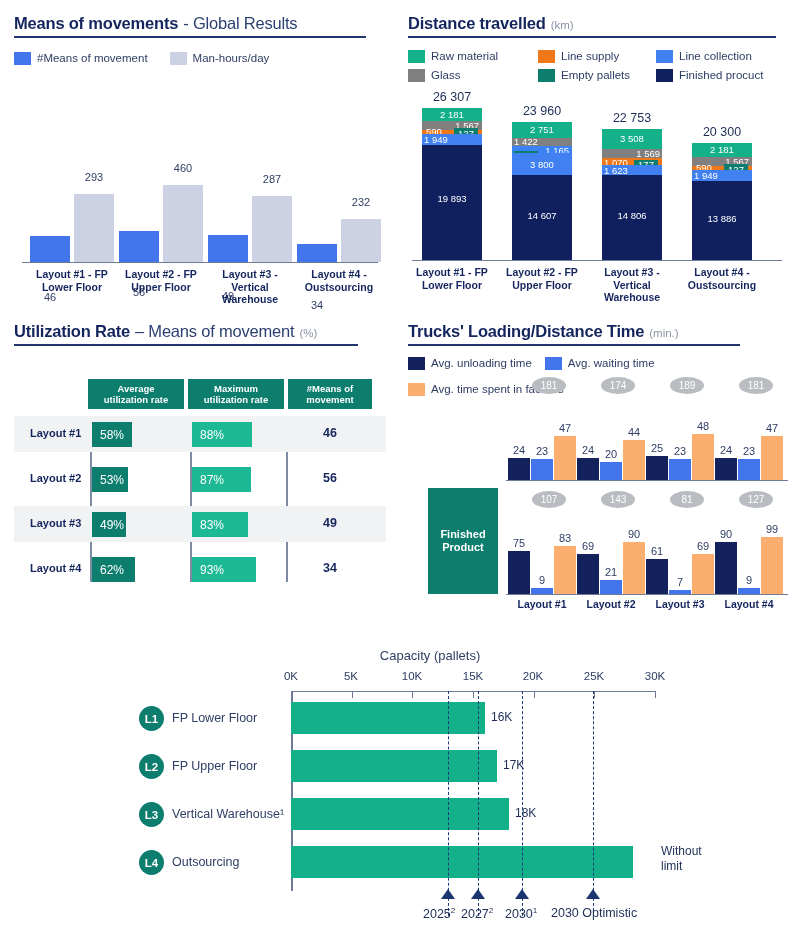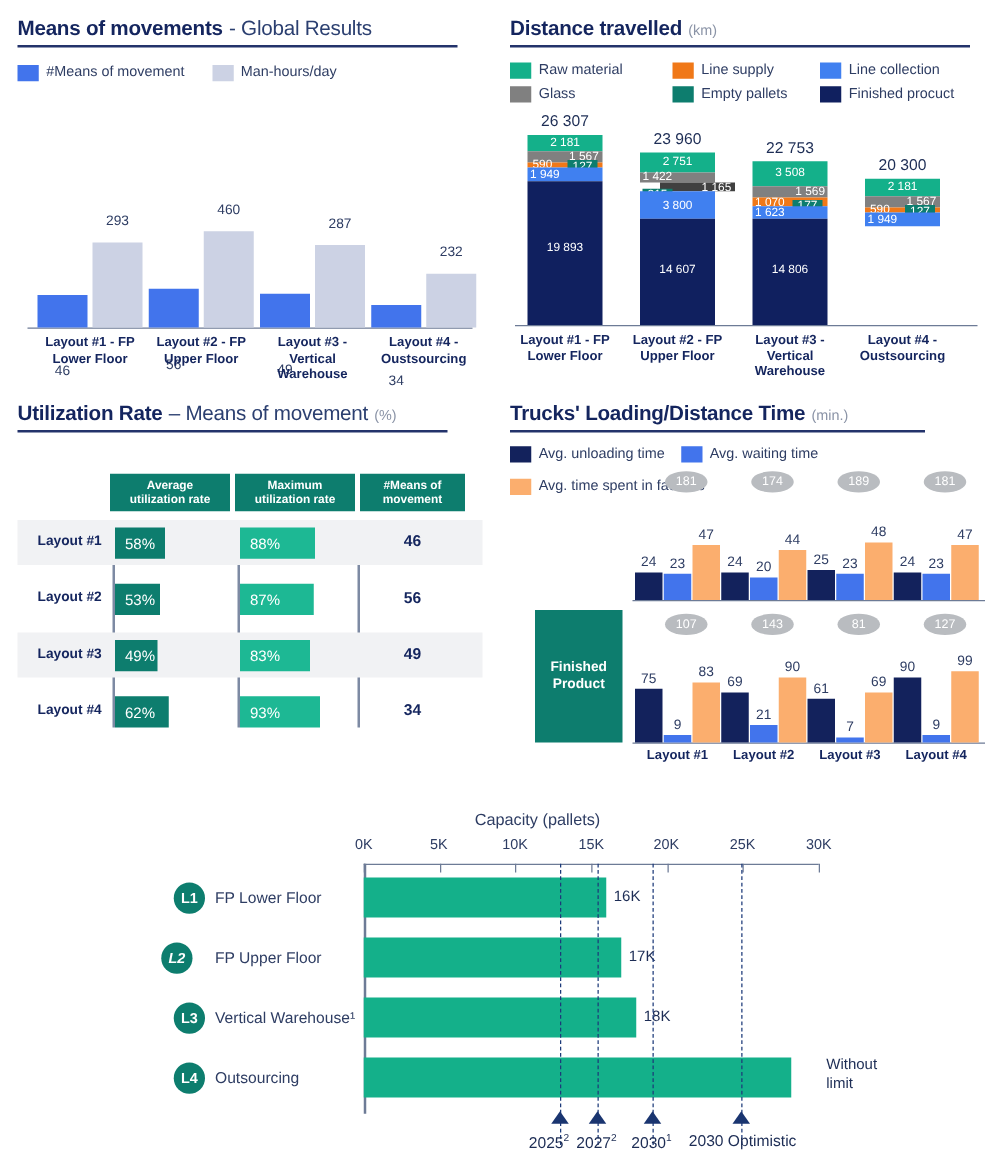--- a/index.html
+++ b/index.html
@@ -213,21 +213,21 @@
     </div>
 
     <div class="stack-total" style="left:96px; top:12px; width:76px;">23 960</div>
     <div class="bar" style="left:104px; top:30px; width:60px; height:138px;">
       <div class="bar" style="left:0; top:0; width:60px; height:16px; background:#14b08a;">
         <div class="seg-label" style="top:2px;">2 751</div>
       </div>
       <div class="bar" style="left:0; top:16px; width:60px; height:8px; background:#808080;">
         <div class="seg-label" style="top:-2px; text-align:left; padding-left:2px;">1 422</div>
       </div>
-      <div class="bar" style="left:16px; top:24px; width:60px; height:7px; background:#404040;">
+      <div class="bar" style="left:0; top:24px; width:60px; height:7px; background:#3b82f6;">
         <div class="seg-label" style="top:-1px; text-align:right; padding-right:3px;">1 165</div>
       </div>
       <div class="bar" style="left:2px; top:29px; width:24px; height:10px; background:#0d7d6e;">
         <div class="seg-label" style="top:-1px;">215</div>
       </div>
       <div class="bar" style="left:0; top:31px; width:60px; height:22px; background:#4080f0;">
         <div class="seg-label" style="top:6px;">3 800</div>
       </div>
       <div class="bar" style="left:0; top:53px; width:60px; height:85px; background:#10205f;">
         <div class="seg-label" style="top:35px;">14 607</div>
@@ -274,20 +274,23 @@
         <div class="seg-label" style="top:-1px; text-align:right; padding-right:3px;">1 567</div>
       </div>
       <div class="bar" style="left:0; top:23px; width:60px; height:4px; background:#f07818;">
         <div class="seg-label" style="top:-4px; text-align:left; padding-left:4px;">590</div>
       </div>
       <div class="bar" style="left:32px; top:21px; width:24px; height:11px; background:#0d7d6e;">
         <div class="seg-label" style="top:0px;">127</div>
       </div>
       <div class="bar" style="left:0; top:27px; width:60px; height:11px; background:#4080f0;">
         <div class="seg-label" style="top:0px; text-align:left; padding-left:2px;">1 949</div>
+      </div>
+      <div class="bar" style="left:0; top:38px; width:60px; height:79px; background:#10205f;">
+        <div class="seg-label" style="top:32px;">13 886</div>
       </div>
     </div>
     <div class="cat-label" style="left:270px; top:174px; width:88px;">
       <span>Layout #4 -</span><br>
       <span>Oustsourcing</span>
     </div>
   </div>
 </div>
 
 <div class="panel" id="p3">
@@ -464,21 +467,21 @@
   <div class="cap-tick" style="left:594px; top:51px; height:7px;"></div>
   <div class="cap-tick" style="left:655px; top:51px; height:7px;"></div>
 
   <div class="cap-tick" style="left:291px; top:51px; height:200px; width:1.6px;"></div>
 
   <div class="cap-circle" style="left:139px; top:66px;">L1</div>
   <div class="cap-name" style="left:172px; top:71px;">FP Lower Floor</div>
   <div class="cap-bar" style="left:291px; top:62px; width:194px; height:32px;"></div>
   <div class="cap-valtxt" style="left:491px; top:70px;">16K</div>
 
-  <div class="cap-circle" style="left:129px; top:114px;font-style:italic;">L2</div>
+  <div class="cap-circle" style="left:139px; top:114px;">L2</div>
   <div class="cap-name" style="left:172px; top:119px;">FP Upper Floor</div>
   <div class="cap-bar" style="left:291px; top:110px; width:206px; height:32px;"></div>
   <div class="cap-valtxt" style="left:503px; top:118px;">17K</div>
 
   <div class="cap-circle" style="left:139px; top:162px;">L3</div>
   <div class="cap-name" style="left:172px; top:167px;">Vertical Warehouse¹</div>
   <div class="cap-bar" style="left:291px; top:158px; width:218px; height:32px;"></div>
   <div class="cap-valtxt" style="left:515px; top:166px;">18K</div>
 
   <div class="cap-circle" style="left:139px; top:210px;">L4</div>

